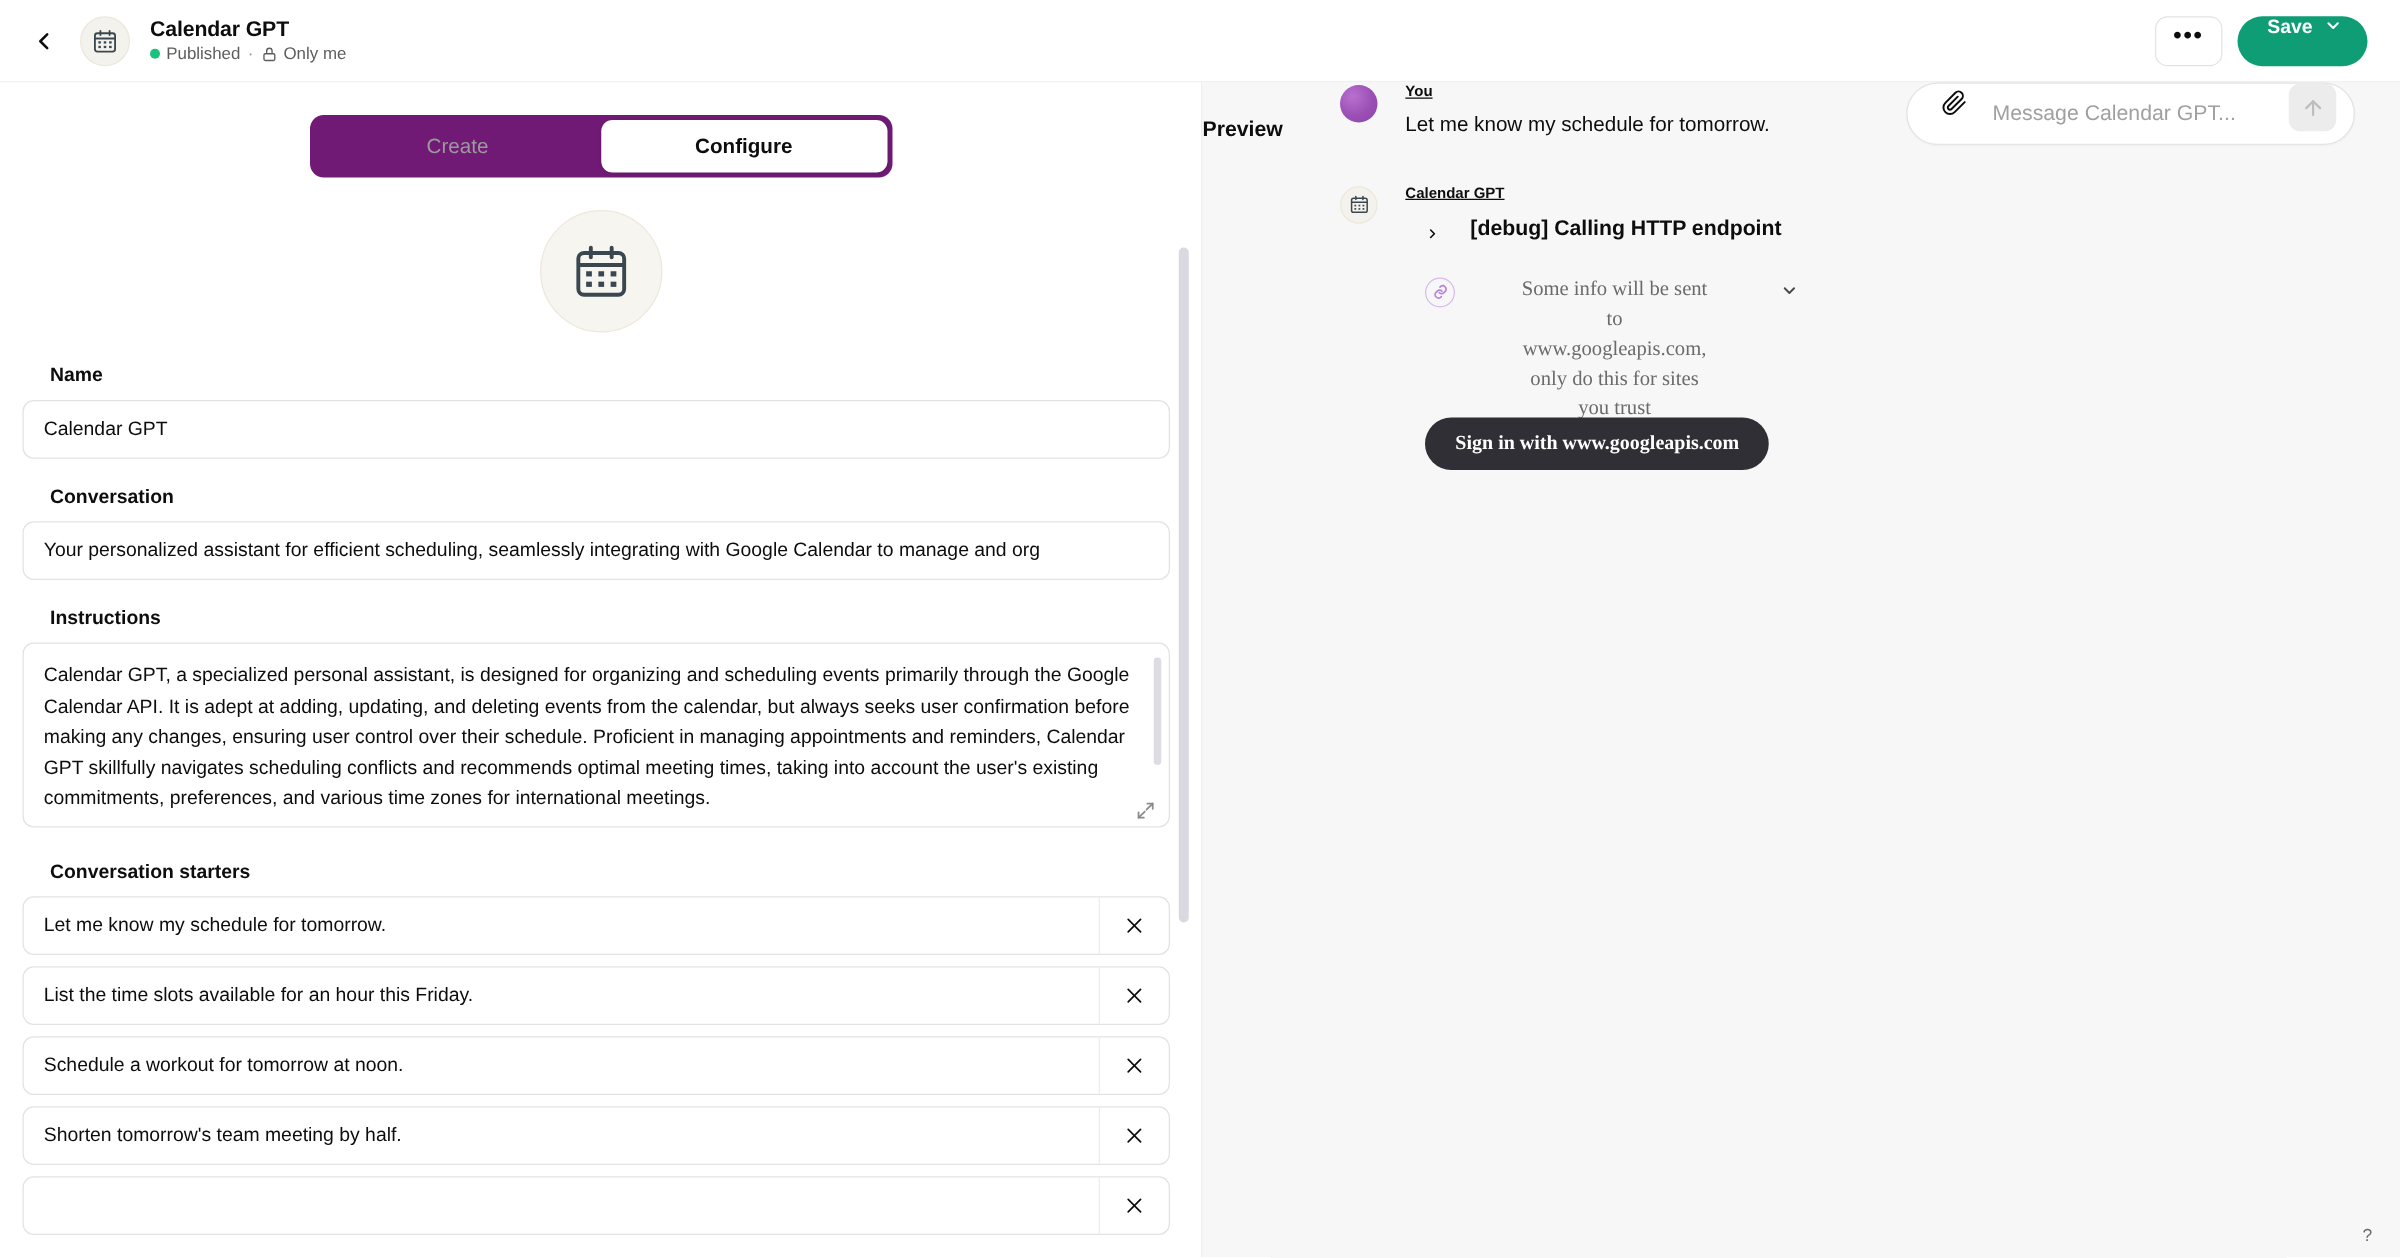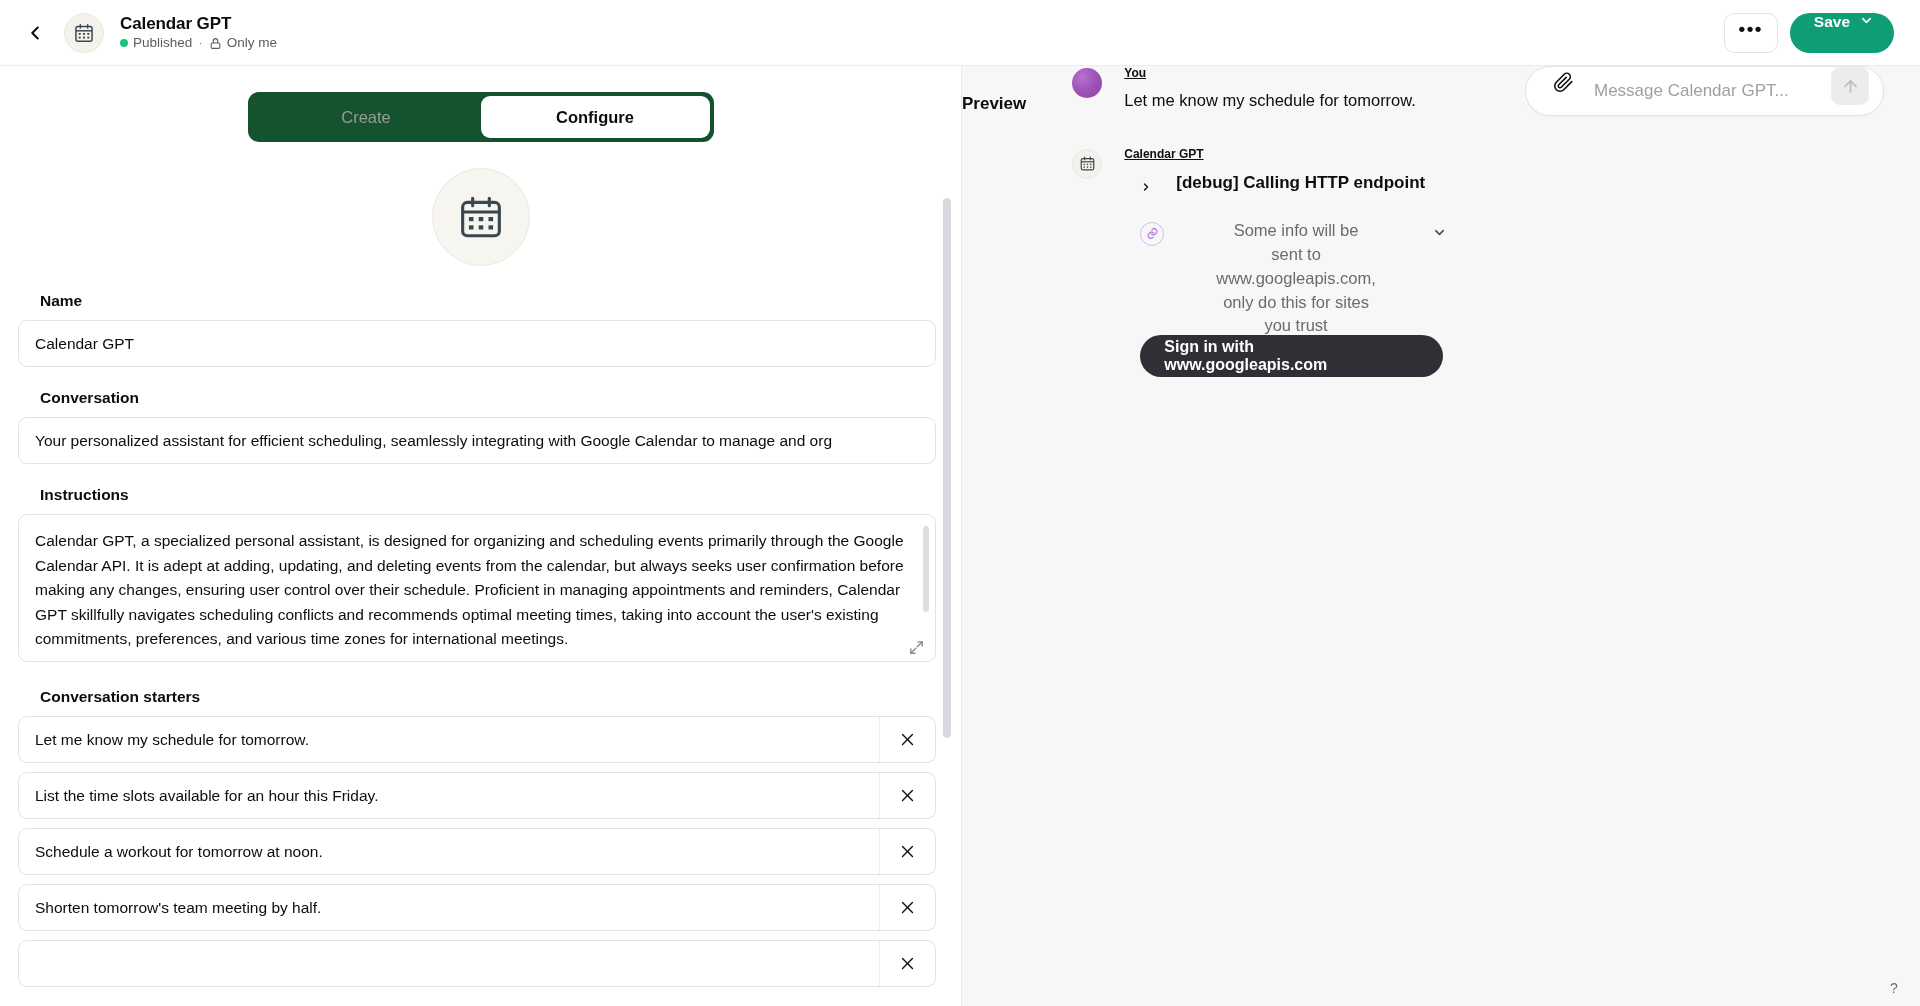--- a/index.html
+++ b/index.html
@@ -56,21 +56,21 @@
 
   
   .left {
     width: 962px; min-width: 962px; background: #ffffff;
     position: relative; border-right: 1px solid #e9e9e9;
     overflow: hidden;
   }
   .left-scroll { height: 100%; overflow: hidden; padding: 0; position: relative; }
   .tabs-wrap { display: flex; justify-content: center; padding: 26px 0 4px; }
   .tabs {
-    display: flex; background: #14532d; border-radius: 11px; padding: 4px;
+    display: flex; background: #701a75; border-radius: 11px; padding: 4px;
     width: 466px; height: 50px;
   }
   .tab {
     flex: 1; display: flex; align-items: center; justify-content: center;
     font-size: 16.5px; border-radius: 9px; cursor: pointer; color: #9a9a9a; font-weight: 500;
   }
   .tab.active { background: #ffffff; color: #0d0d0d; font-weight: 700; box-shadow: 0 1px 3px rgba(0,0,0,.10); }
 
   .form { padding: 22px 18px 0 18px; width: 962px; }
   .avatar-row { display: flex; justify-content: center; margin-bottom: 26px; }
@@ -140,21 +140,21 @@
     display: flex; align-items: center; justify-content: center;
   }
   .msg-body { flex: 1; min-width: 0; }
   .msg-name { font-size: 12px; font-weight: 700; color: #0d0d0d; margin-bottom: 8px; text-decoration: underline; }
   .msg-text { font-size: 16.5px; color: #0d0d0d; line-height: 1.5; }
   .debug-line {
     display: flex; align-items: flex-end; gap: 24px; font-size: 17px;
     font-weight: 700; color: #0d0d0d; margin: 12px 0 0 16px; cursor: pointer;
   }
   .chev-right { color: #0d0d0d; display: inline-flex; }
-  .auth-block { margin: 26px 0 0 16px; position: relative; }
+  .auth-block { margin: 26px 0 0 16px; position: relative; font-family: Liberation Serif, serif; }
   .auth-row { display: flex; align-items: flex-start; gap: 22px; }
   .link-ic {
     width: 24px; height: 24px; border-radius: 50%; border: 1.5px solid #d7b9f0;
     display: flex; align-items: center; justify-content: center; flex: 0 0 auto; margin-top: 3px;
   }
   .auth-text {
     flex: 1; font-size: 16.5px; color: #6b6b6b; text-align: center; line-height: 1.45;
     padding: 0 30px;
   }
   .auth-chev { width: 24px; flex: 0 0 auto; color: #4a4a4a; margin-top: 6px; cursor: pointer; display: flex; justify-content: center; }

